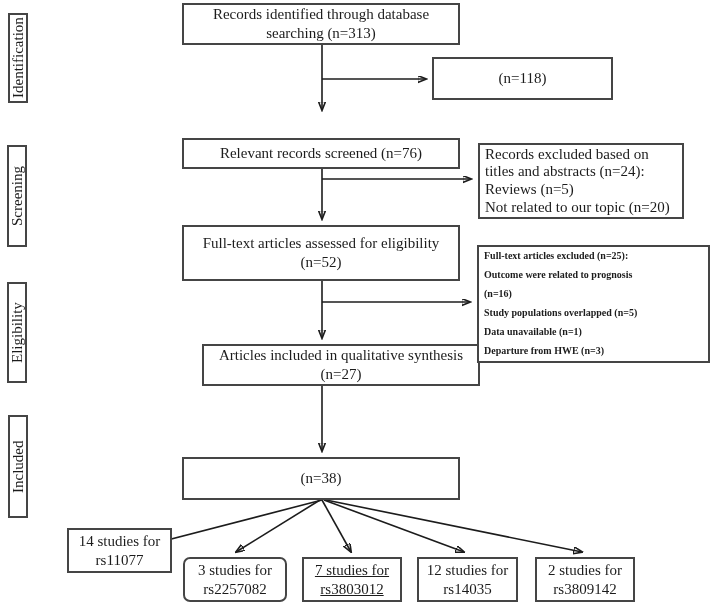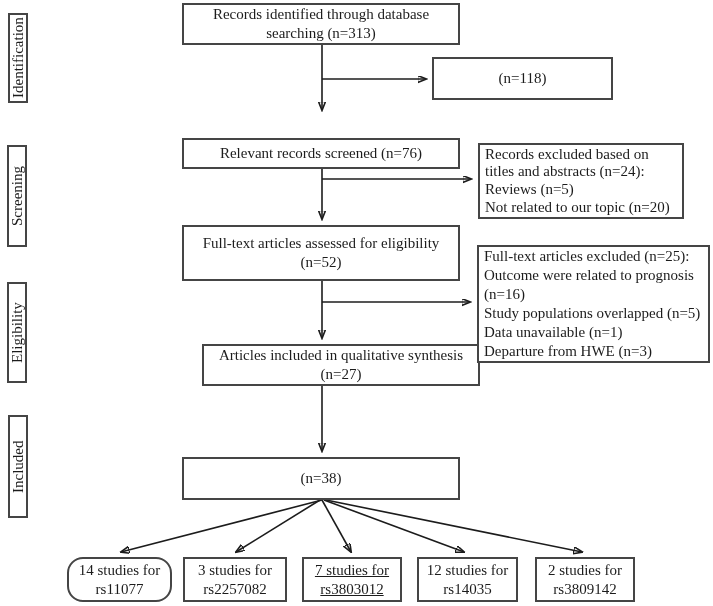--- a/index.html
+++ b/index.html
@@ -19,21 +19,21 @@
   .arrows{position:absolute;left:0;top:0;width:713px;height:606px;color:var(--ink);}
   .arrows path{stroke:currentColor;stroke-width:1.6;fill:none;}
   .box{
     position:absolute;box-sizing:border-box;
     border:2px solid var(--border);background:var(--bg);
     display:flex;flex-direction:column;justify-content:center;align-items:center;
     text-align:center;font-size:15px;line-height:19px;
   }
   .box.leftalign{align-items:flex-start;text-align:left;padding:12px 5px;}
   .side2{line-height:17.6px;}
-  .side3{font-size:15px;line-height:18.9px;}
+  .side3{font-size:10px;line-height:18.9px;font-weight:bold;}
   .vlabel{
     position:absolute;box-sizing:border-box;
     border:2px solid var(--border);background:var(--bg);
     display:flex;align-items:center;justify-content:center;
     font-size:15px;
     writing-mode:vertical-rl;transform:rotate(180deg);
   }
   .ln{white-space:nowrap;}
 </style>
 </head>
@@ -102,25 +102,25 @@
 
   <div class="box leftalign side3" style="left:477px;top:245px;width:233px;height:118px;">
     <div class="ln">Full-text articles excluded (n=25):</div>
     <div class="ln">Outcome were related to prognosis</div>
     <div class="ln">(n=16)</div>
     <div class="ln">Study populations overlapped (n=5)</div>
     <div class="ln">Data unavailable (n=1)</div>
     <div class="ln">Departure from HWE (n=3)</div>
   </div>
 
-  <div class="box" style="left:67px;top:557px;width:105px;height:45px;border-radius:16px;">
+  <div class="box" style="left:67px;top:528px;width:105px;height:45px;">
     <div class="ln">14 studies for</div>
     <div class="ln">rs11077</div>
   </div>
-  <div class="box" style="left:183px;top:557px;width:104px;height:45px;">
+  <div class="box" style="left:183px;top:557px;width:104px;height:45px;border-radius:7px;">
     <div class="ln">3 studies for</div>
     <div class="ln">rs2257082</div>
   </div>
   <div class="box" style="left:302px;top:557px;width:100px;height:45px;text-decoration:underline;">
     <div class="ln">7 studies for</div>
     <div class="ln">rs3803012</div>
   </div>
   <div class="box" style="left:417px;top:557px;width:101px;height:45px;">
     <div class="ln">12 studies for</div>
     <div class="ln">rs14035</div>

